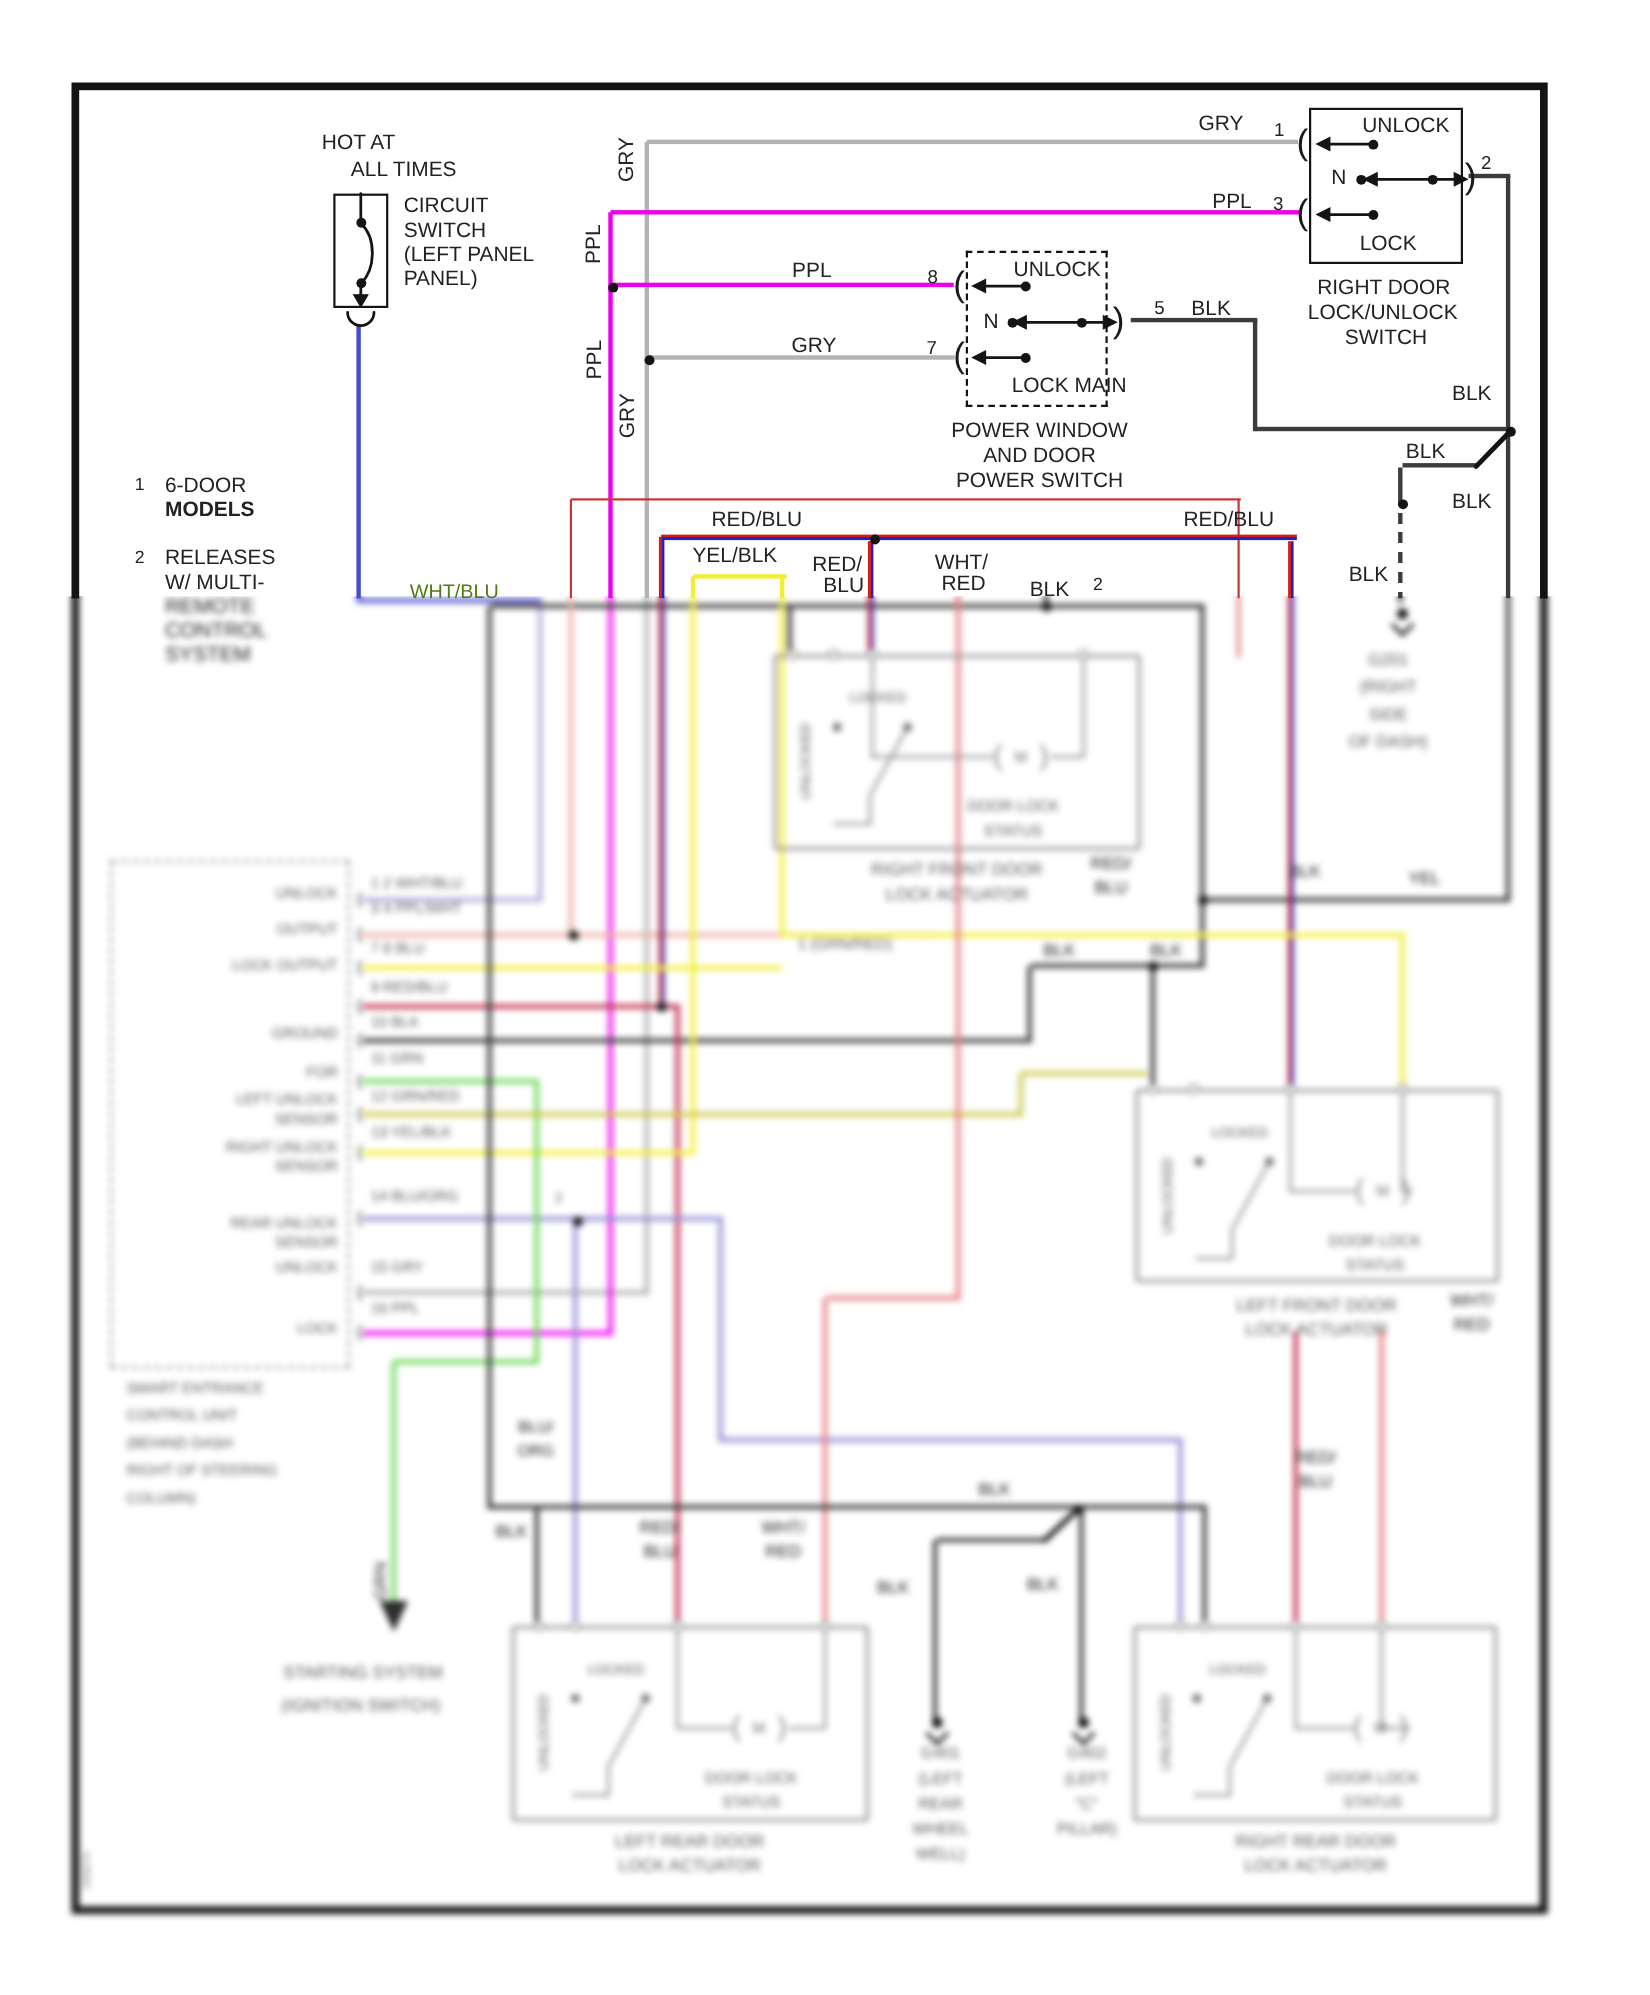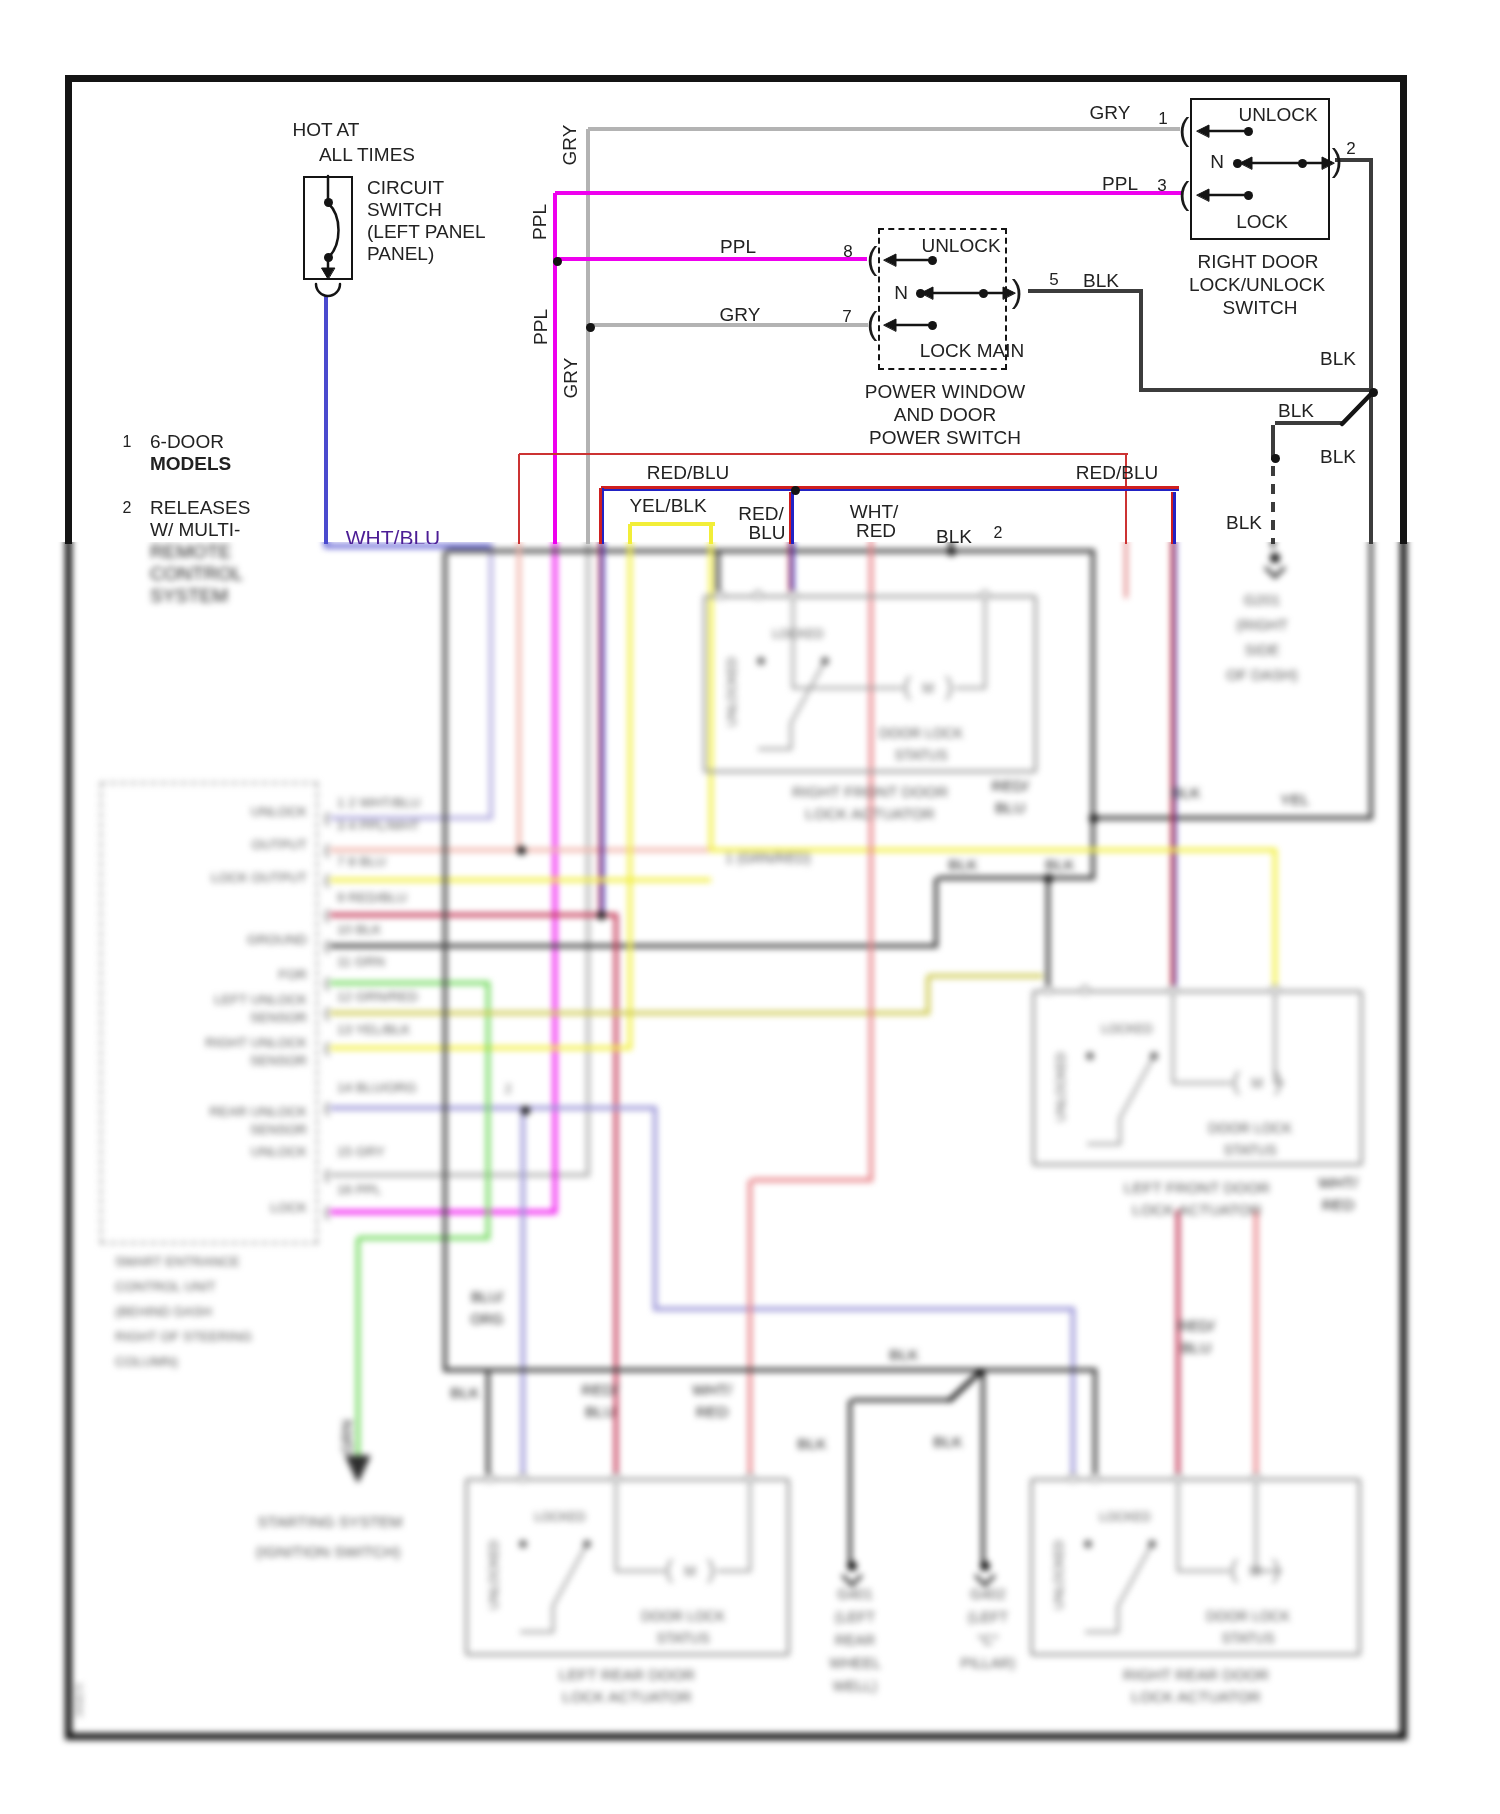--- a/index.html
+++ b/index.html
@@ -348,21 +348,21 @@
       <div class="lbl" style="left: 945px; top: 438px; font-size: 19px; color: rgb(34, 34, 34); transform: translate(-50%, -50%);">POWER SWITCH</div>
       <div class="lbl" style="left: 688px; top: 473px; font-size: 19px; color: rgb(34, 34, 34); transform: translate(-50%, -50%);">RED/BLU</div>
       <div class="lbl" style="left: 1117px; top: 473px; font-size: 19px; color: rgb(34, 34, 34); transform: translate(-50%, -50%);">RED/BLU</div>
       <div class="lbl" style="left: 668px; top: 506px; font-size: 19px; color: rgb(34, 34, 34); transform: translate(-50%, -50%);">YEL/BLK</div>
       <div class="lbl" style="left: 761px; top: 514px; font-size: 19px; color: rgb(34, 34, 34); transform: translate(-50%, -50%);">RED/</div>
       <div class="lbl" style="left: 767px; top: 533px; font-size: 19px; color: rgb(34, 34, 34); transform: translate(-50%, -50%);">BLU</div>
       <div class="lbl" style="left: 874px; top: 512px; font-size: 19px; color: rgb(34, 34, 34); transform: translate(-50%, -50%);">WHT/</div>
       <div class="lbl" style="left: 876px; top: 531px; font-size: 19px; color: rgb(34, 34, 34); transform: translate(-50%, -50%);">RED</div>
       <div class="lbl" style="left: 954px; top: 537px; font-size: 19px; color: rgb(34, 34, 34); transform: translate(-50%, -50%);">BLK</div>
       <div class="lbl" style="left: 998px; top: 533px; font-size: 16px; color: rgb(34, 34, 34); transform: translate(-50%, -50%);">2</div>
-      <div class="lbl" style="left: 393px; top: 538px; font-size: 21px; color: #4c1d95; transform: translate(-50%, -50%);">WHT/BLU</div>
+      <div class="lbl" style="left: 413px; top: 538px; font-size: 18px; color: #4d7c0f; transform: translate(-50%, -50%);">WHT/BLU</div>
       <div class="lbl" style="left: 1338px; top: 359px; font-size: 19px; color: rgb(34, 34, 34); transform: translate(-50%, -50%);">BLK</div>
       <div class="lbl" style="left: 1296px; top: 411px; font-size: 19px; color: rgb(34, 34, 34); transform: translate(-50%, -50%);">BLK</div>
       <div class="lbl" style="left: 1338px; top: 457px; font-size: 19px; color: rgb(34, 34, 34); transform: translate(-50%, -50%);">BLK</div>
       <div class="lbl" style="left: 1244px; top: 523px; font-size: 19px; color: rgb(34, 34, 34); transform: translate(-50%, -50%);">BLK</div>
       <svg class="ov" width="1500" height="1814">
         <path d="M328,176 L328,199" stroke="#141414" stroke-width="2.5" fill="none" stroke-linecap="round"></path>
         <path d="M328,203 C342,216 342,244 328,258" stroke="#141414" stroke-width="2.5" fill="none" stroke-linecap="round"></path>
         <path d="M328,258 L328,270" stroke="#141414" stroke-width="2.5" fill="none" stroke-linecap="round"></path>
         <path d="M328,279 L321.5,268 L334.5,268 Z" stroke="#141414" stroke-width="1" fill="#141414" stroke-linecap="round"></path>
         <path d="M316,284 A12,12 0 0,0 340,284" stroke="#141414" stroke-width="2.5" fill="none" stroke-linecap="round"></path>

